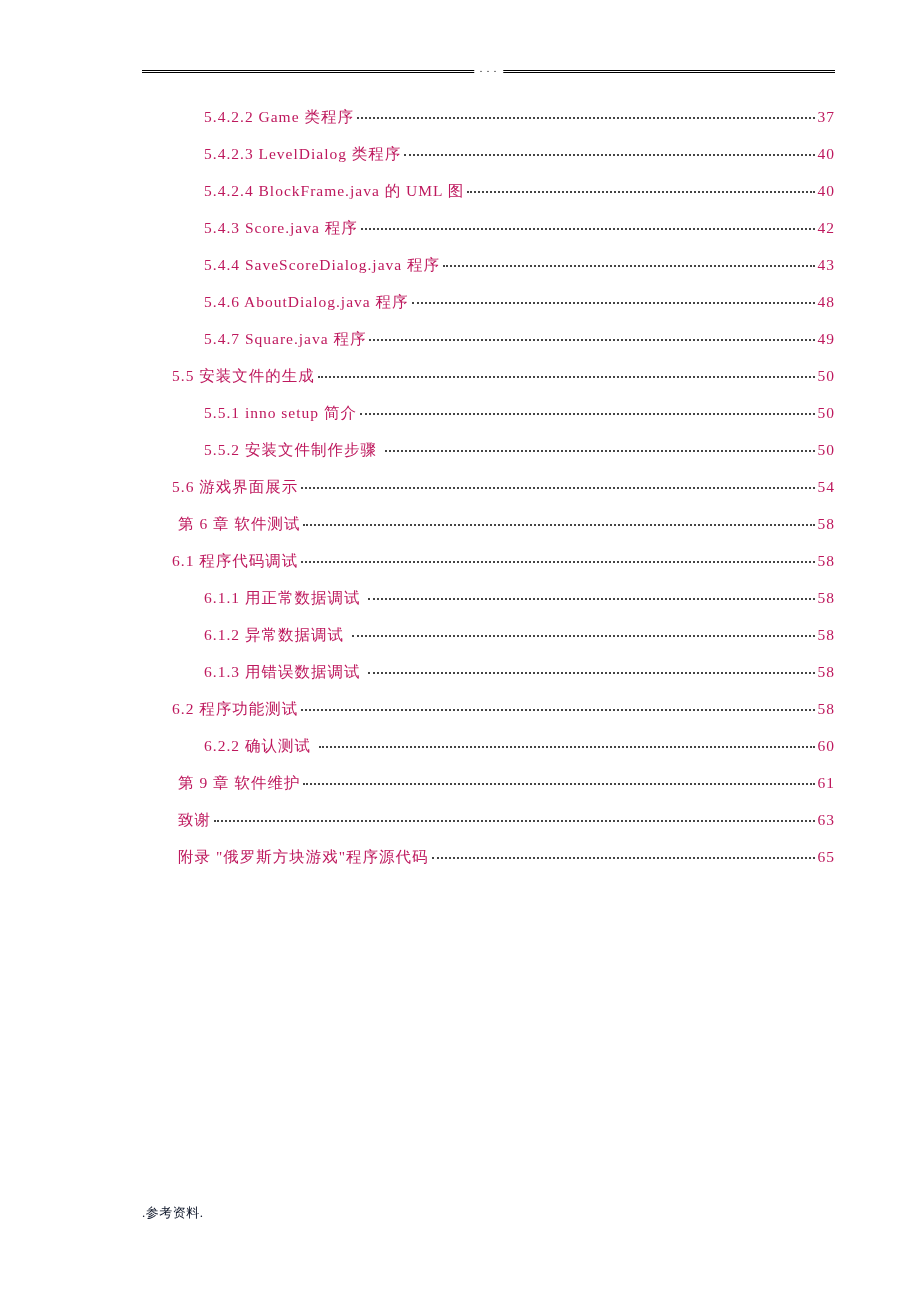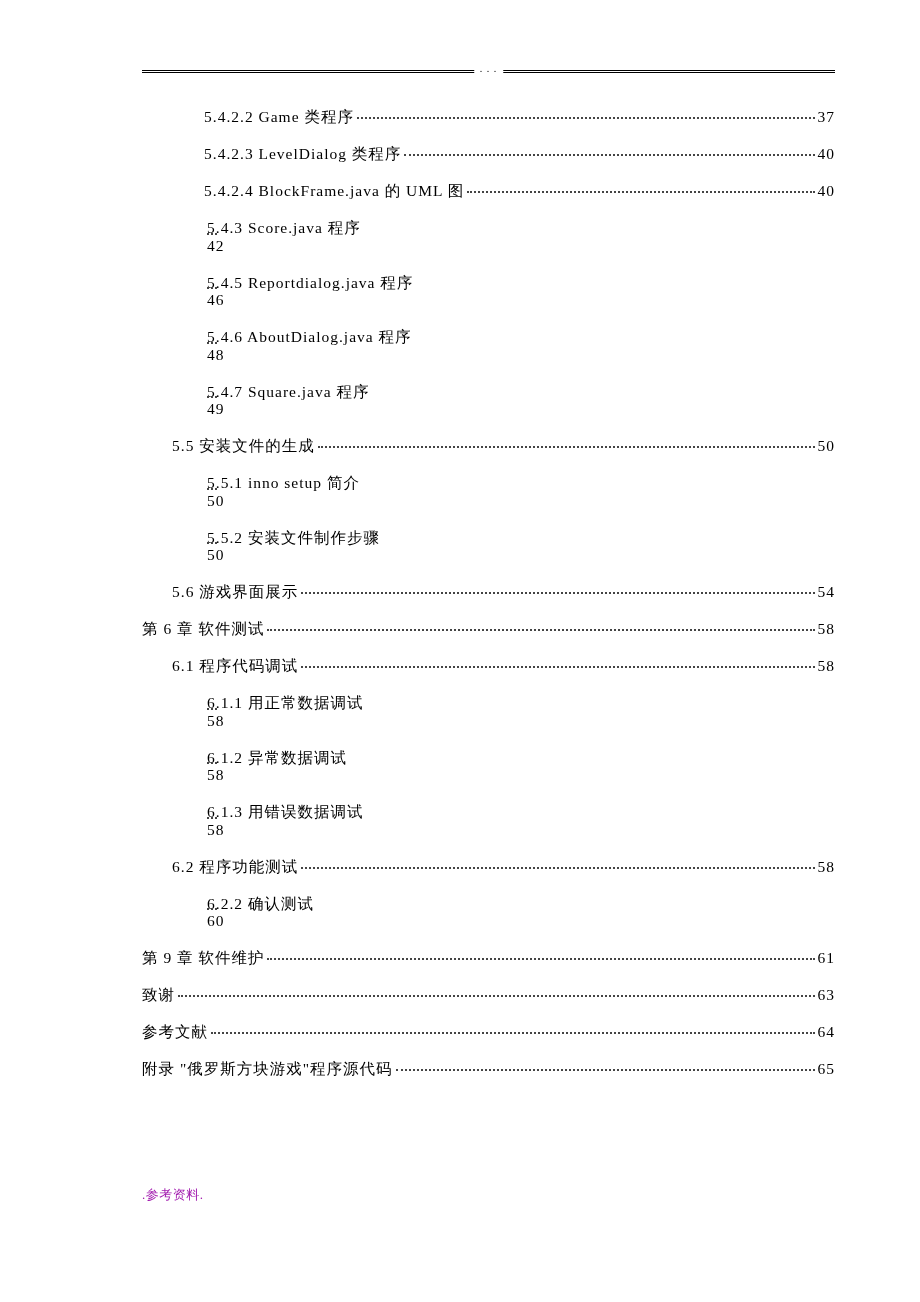--- a/index.html
+++ b/index.html
@@ -32,21 +32,21 @@
       font-size: 10px;
       letter-spacing: 1px;
       color: #000;
       background: #fff;
       padding: 0 6px;
     }
     .toc {
       margin-top: 36px;
       font-size: 15.5px;
       line-height: 1;
-      color: #000000;
+      color: #be185d;
     }
     .toc-row {
       display: flex;
       align-items: baseline;
       margin-bottom: 21.5px;
       white-space: nowrap;
     }
     .toc-label {
       white-space: pre;
       letter-spacing: 1px;
@@ -55,30 +55,30 @@
       flex: 1;
       border-bottom: 2px dotted #444;
       transform: translateY(-3px);
       margin: 0 3px;
       min-width: 10px;
     }
     .toc-page {
       white-space: nowrap;
       letter-spacing: 1px;
     }
-    .indent-1 { padding-left: 0px; }
+    .indent-1 { padding-left: 0px; margin-left: 36px; }
     .indent-2 { padding-left: 30px; }
-    .indent-3 { padding-left: 62px; flex-direction: column; }
+    .indent-3 { padding-left: 62px; }
     .indent-4 { padding-left: 62px; }
     .footer {
       position: absolute;
-      bottom: 18px;
+      bottom: 0;
       left: 0;
       font-size: 13px;
-      color: #a21caf;
+      color: #0f172a;
       letter-spacing: 0.5px;
     }
   </style>
 </head>
 <body>
 
 <div class="page">
   <div class="header-line">
     <span class="header-dots">. . .</span>
   </div>
@@ -98,23 +98,23 @@
         <span class="toc-label">5.4.2.4 BlockFrame.java 的 UML 图</span>
         <span class="toc-dots"></span>
         <span class="toc-page">40</span>
       </div>
       <div class="toc-row indent-3">
         <span class="toc-label">5.4.3 Score.java 程序</span>
         <span class="toc-dots"></span>
         <span class="toc-page">42</span>
       </div>
       <div class="toc-row indent-3">
-        <span class="toc-label">5.4.5 Reportdialog.java 程序</span>
+        <span class="toc-label">5.4.4 SaveScoreDialog.java 程序</span>
         <span class="toc-dots"></span>
-        <span class="toc-page">46</span>
+        <span class="toc-page">43</span>
       </div>
       <div class="toc-row indent-3">
         <span class="toc-label">5.4.6 AboutDialog.java 程序</span>
         <span class="toc-dots"></span>
         <span class="toc-page">48</span>
       </div>
       <div class="toc-row indent-3">
         <span class="toc-label">5.4.7 Square.java 程序</span>
         <span class="toc-dots"></span>
         <span class="toc-page">49</span>
@@ -178,25 +178,20 @@
         <span class="toc-label">第 9 章 软件维护</span>
         <span class="toc-dots"></span>
         <span class="toc-page">61</span>
       </div>
       <div class="toc-row indent-1">
         <span class="toc-label">致谢</span>
         <span class="toc-dots"></span>
         <span class="toc-page">63</span>
       </div>
       <div class="toc-row indent-1">
-        <span class="toc-label">参考文献</span>
-        <span class="toc-dots"></span>
-        <span class="toc-page">64</span>
-      </div>
-      <div class="toc-row indent-1">
         <span class="toc-label">附录 "俄罗斯方块游戏"程序源代码</span>
         <span class="toc-dots"></span>
         <span class="toc-page">65</span>
       </div>
     </div>
 
   <div class="footer">.参考资料.</div>
 </div>
 
 </body></html>

